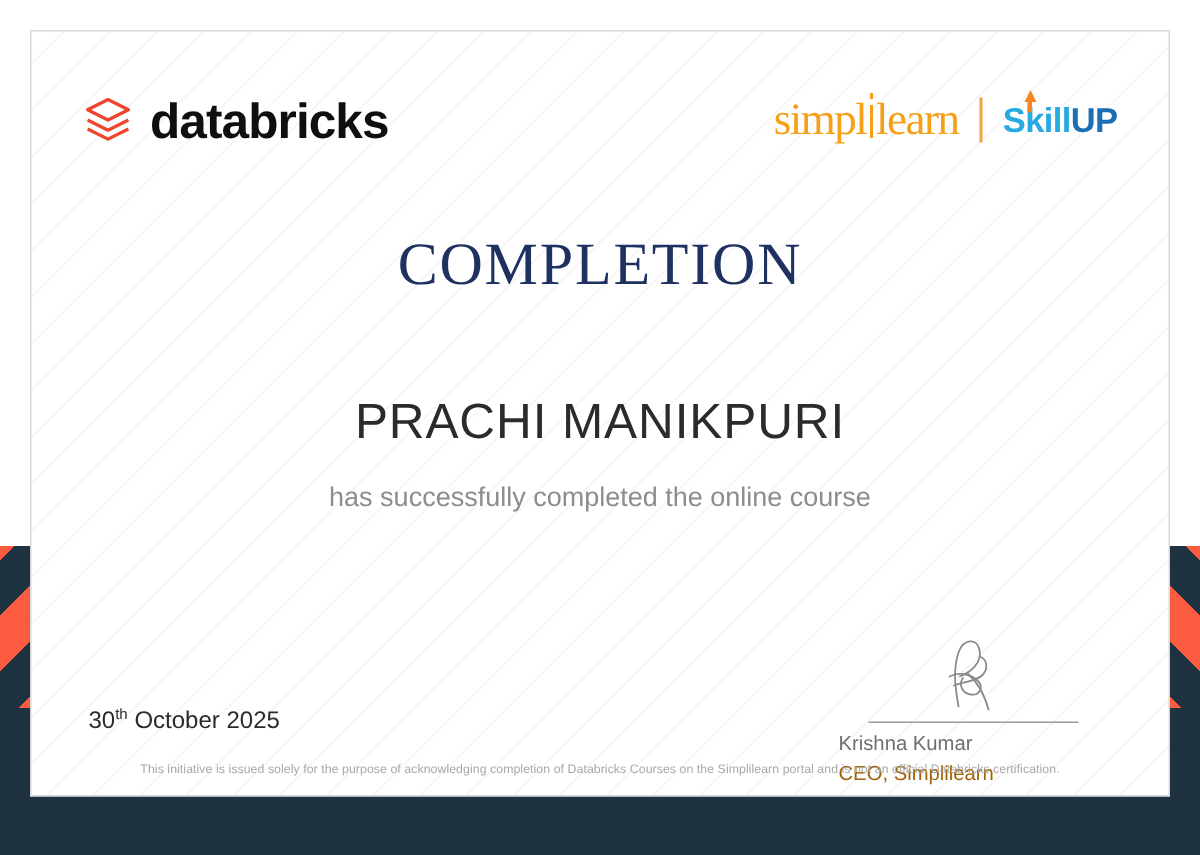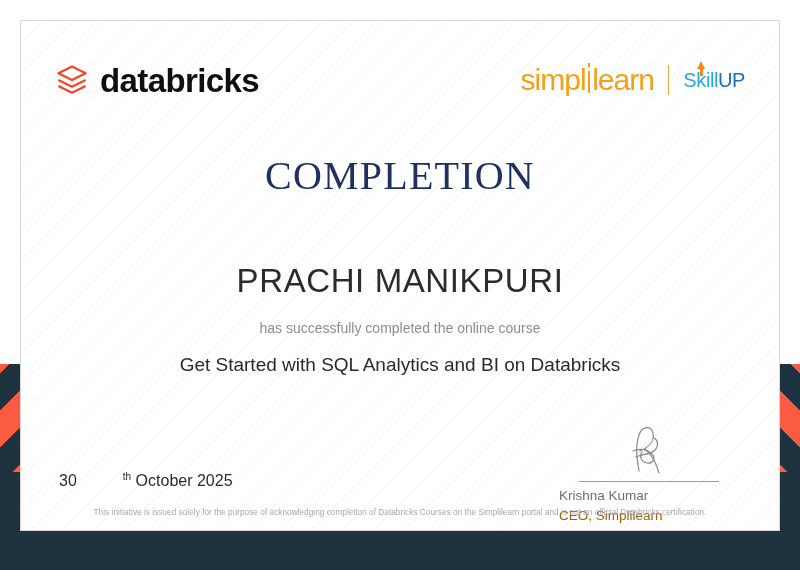--- a/index.html
+++ b/index.html
@@ -146,20 +146,21 @@
     gap: 14px;
   }
   .simplilearn {
     font-size: 30px;
     color: #F6A01A;
     letter-spacing: -1px;
     line-height: 1;
     position: relative;
     display: inline-block;
     font-weight: 400;
+    font-family: Liberation Serif, serif;
   }
   .simplilearn .stem {
     display: inline-block;
     width: 2.5px;
     height: 22px;
     background: #F6A01A;
     vertical-align: -3px;
     margin: 0 2px;
     position: relative;
   }
@@ -169,22 +170,22 @@
     left: 0; top: -8px;
     width: 2.5px; height: 3.5px;
     background: #F6A01A;
   }
   .divider-bar {
     width: 1.5px;
     height: 30px;
     background: #F0A73B;
   }
   .skillup {
-    font-size: 20px;
-    font-weight: normal;
+    font-size: 23px;
+    font-weight: bold;
     letter-spacing: -0.4px;
     line-height: 1;
     position: relative;
     color: #27AAE1;
   }
   .skillup .up { color: #1B6FB5; position: relative; }
   .skillup .arrow {
     position: absolute;
     left: 14px;
     top: -9px;
@@ -232,21 +233,21 @@
     color: #2b2b2b;
     letter-spacing: 0.6px;
     line-height: 1.2;
   }
 
   .subtitle {
     position: absolute;
     top: 298px;
     left: 0; right: 0;
     text-align: center;
-    font-size: 14px;
+    font-size: 18px;
     color: #8d8d8d;
     line-height: 1.4;
   }
 
   .course {
     position: absolute;
     top: 330px;
     left: 120px;
     right: 120px;
     text-align: center;
@@ -268,21 +269,21 @@
 
   
   .date {
     position: absolute;
     left: 38px;
     top: 450px;
     font-size: 16px;
     color: #2b2b2b;
     line-height: 1.2;
   }
-  .date sup { font-size: 10px; vertical-align: super; margin-left: 46px; }
+  .date sup { font-size: 10px; vertical-align: super; }
 
   
   .signature-block {
     position: absolute;
     right: 40px;
     top: 400px;
     width: 180px;
   }
   .sig-mark { display: block; margin: 0 auto; }
   .sig-line {
@@ -358,21 +359,20 @@
       </div>
 
       <div class="title-block">
         <div class="title-line2">COMPLETION</div>
       </div>
 
       <div class="recipient">PRACHI MANIKPURI</div>
 
       <div class="subtitle">has successfully completed the online course</div>
 
-      <div class="course">Get Started with SQL Analytics and BI on Databricks</div>
 
 
       <div class="date"><span>30</span><sup>th</sup>
            <span>October 2025</span></div>
 
       <div class="signature-block">
         <svg class="sig-mark" width="80" height="58" viewBox="0 0 80 58">
           <g fill="none" stroke="#8a8a8a" stroke-width="1.2" stroke-linecap="round">
             <path d="M30 50 C28 38, 26 26, 30 14 C33 5, 42 4, 44 12 C46 21, 38 27, 31 30"></path>
             <path d="M24 30 C30 27, 38 28, 43 33 C47 37, 44 43, 38 42 C32 41, 30 35, 33 31"></path>

